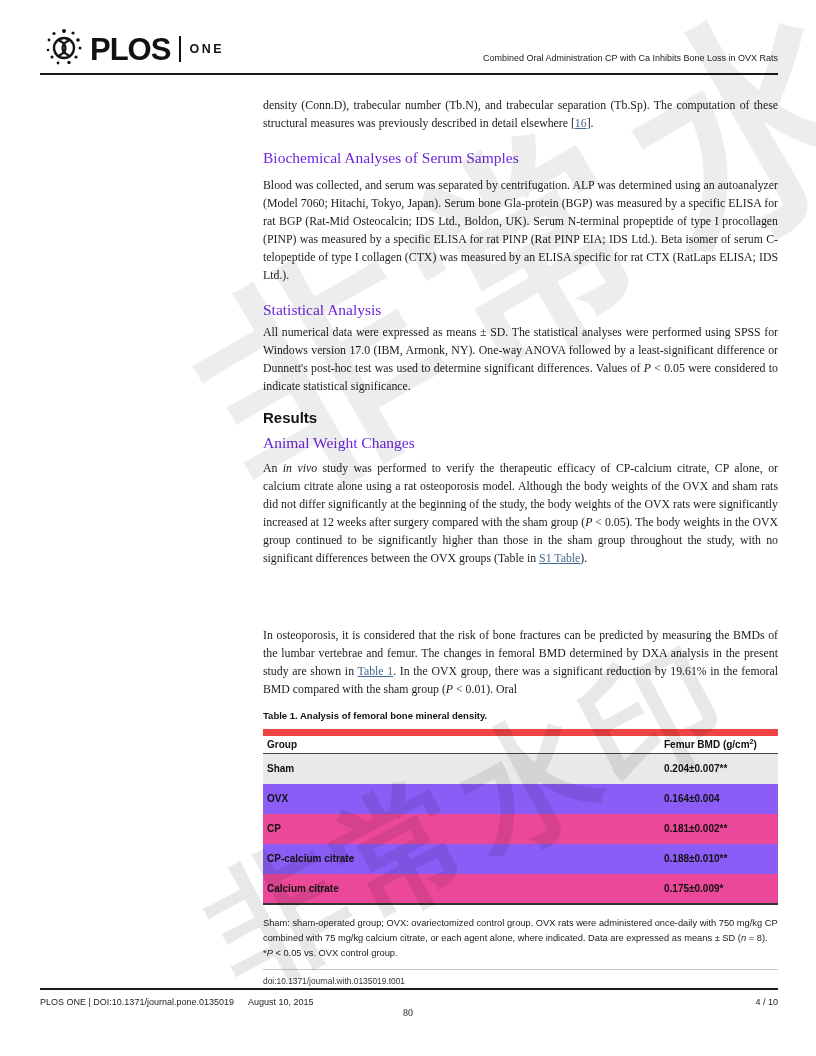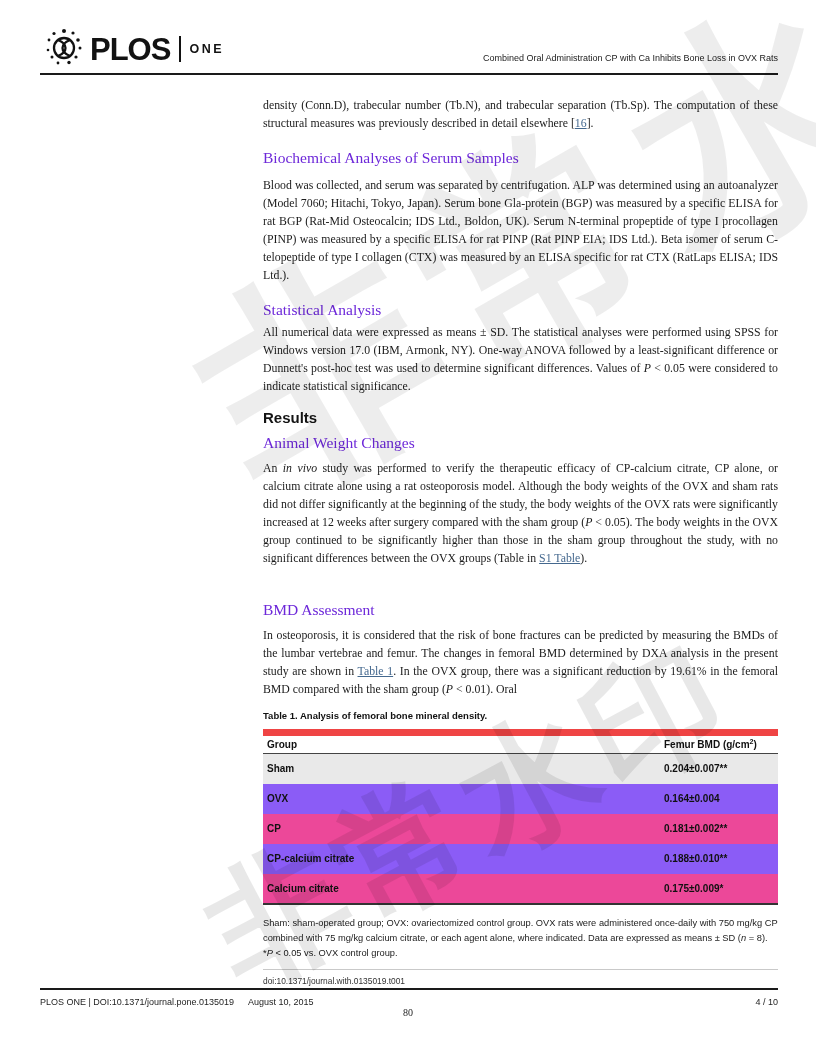--- a/index.html
+++ b/index.html
@@ -117,23 +117,20 @@
   <div class="blk" style="top:409px;">
     <h2 class="sec">Results</h2>
   </div>
   <div class="blk" style="top:434px;">
     <h3 class="sub">Animal Weight Changes</h3>
   </div>
   <div class="blk" style="top:459px;">
     <p class="body">An <i>in vivo</i> study was performed to verify the therapeutic efficacy of CP-calcium citrate, CP alone, or calcium citrate alone using a rat osteoporosis model. Although the body weights of the OVX and sham rats did not differ significantly at the beginning of the study, the body weights of the OVX rats were significantly increased at 12 weeks after surgery compared with the sham group (<i>P</i> &lt; 0.05). The body weights in the OVX group continued to be significantly higher than those in the sham group throughout the study, with no significant differences between the OVX groups (Table in <a class="doc-link" href="#">S1 Table</a>).</p>
   </div>
 
-  <div class="blk" style="top:601px;">
-    <h3 class="sub">BMD Assessment</h3>
-  </div>
   <div class="blk" style="top:626px;">
     <p class="body">In osteoporosis, it is considered that the risk of bone fractures can be predicted by measuring the BMDs of the lumbar vertebrae and femur. The changes in femoral BMD determined by DXA analysis in the present study are shown in <a class="doc-link" href="#">Table 1</a>. In the OVX group, there was a significant reduction by 19.61% in the femoral BMD compared with the sham group (<i>P</i> &lt; 0.01). Oral</p>
   </div>
 
   <div class="blk" style="top:710px;">
     <p class="tbl-caption">
       <span>Table 1.</span>
       <span>Analysis of femoral bone mineral density.</span>
     </p>
     <table class="t1">

